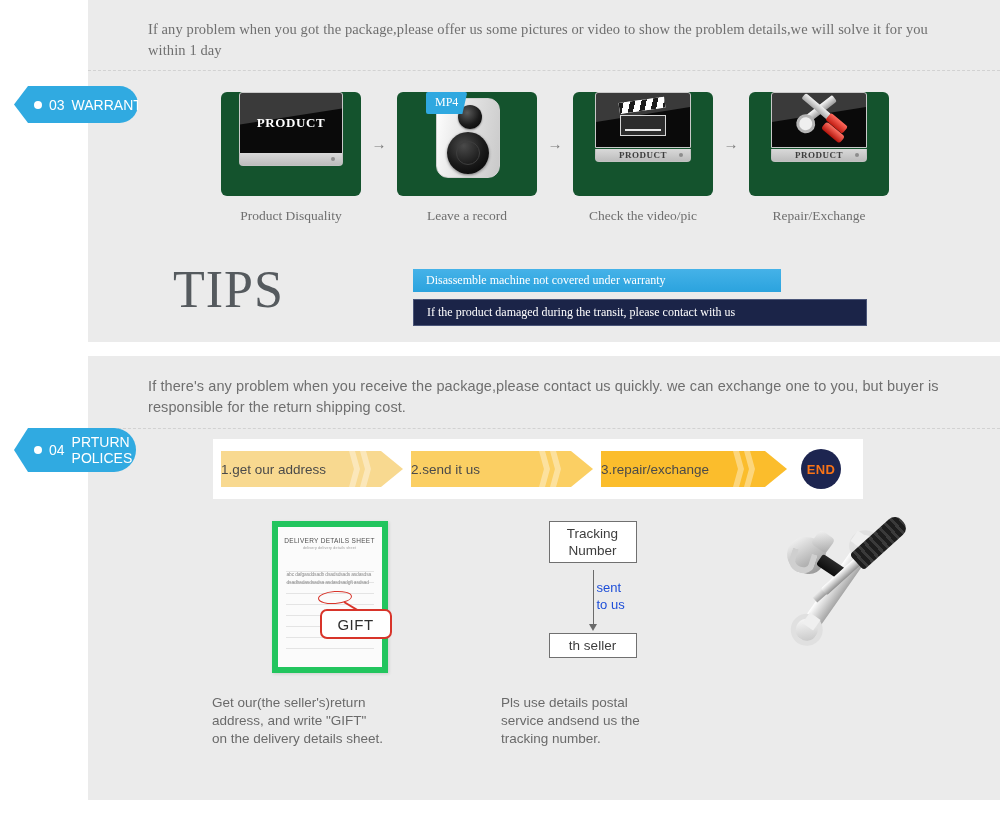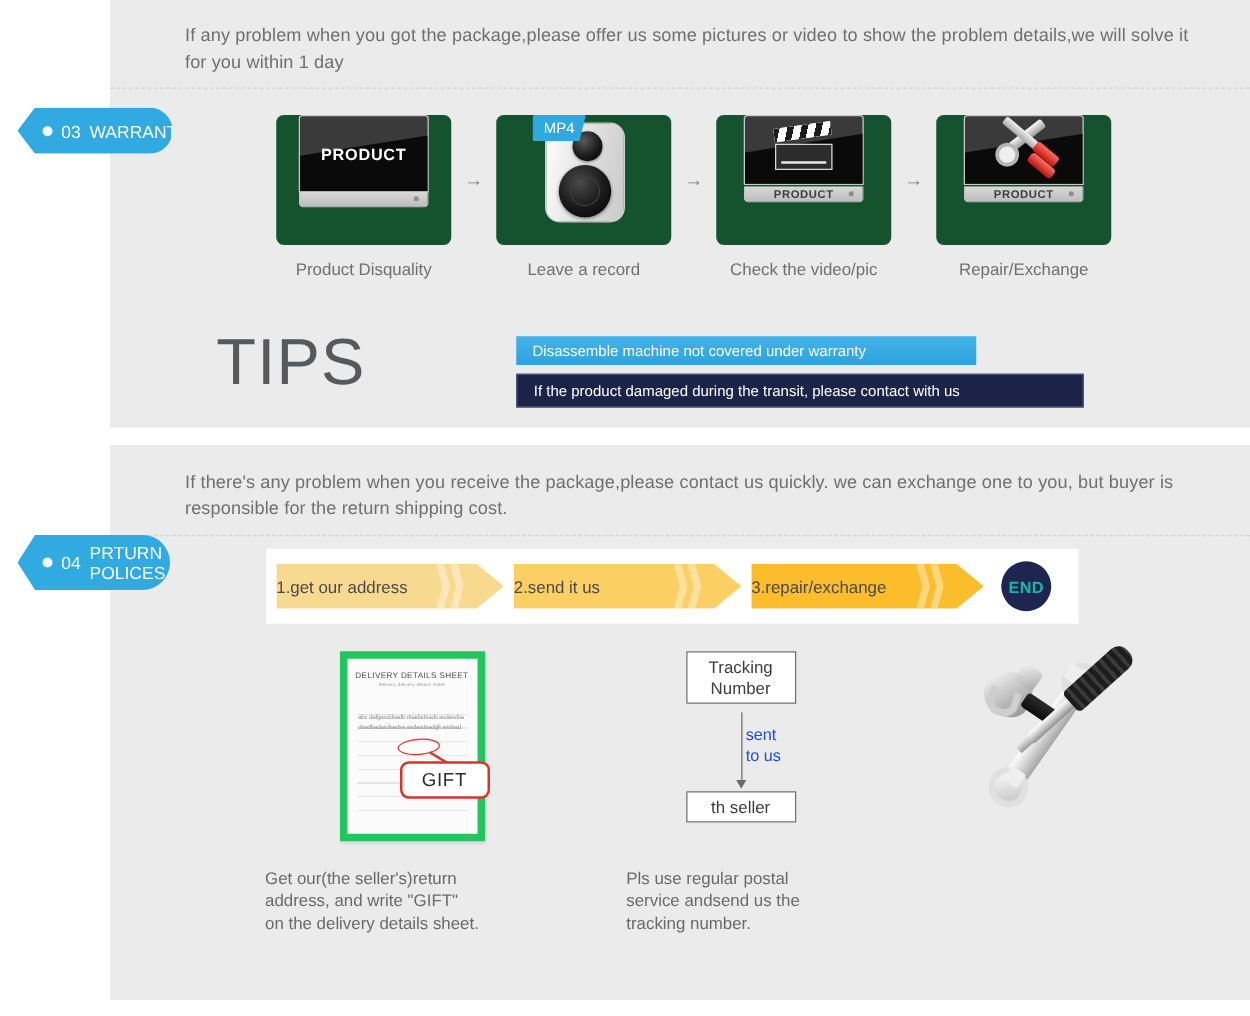--- a/index.html
+++ b/index.html
@@ -12,21 +12,21 @@
   }
   .page { position: relative; width: 1000px; height: 813px; background: #fff; }
 
   
   .panel {
     position: absolute;
     left: 88px;
     width: 912px;
     background: #ebebeb;
   }
-  #panel-warranty { top: 0px; height: 342px; }
+  #panel-warranty { top: 0px; height: 342px; font-family: Liberation Serif, serif; }
   #panel-returns  { top: 356px; height: 444px; }
 
   .intro-text {
     position: absolute;
     font-size: 14.5px;
     color: #6f6f6f;
     line-height: 21px;
     letter-spacing: .1px;
   }
   #warranty-intro { left: 60px; top: 19px; width: 810px; }
@@ -264,21 +264,21 @@
     -webkit-clip-path: polygon(0 0, 55% 0, 100% 50%, 55% 100%, 0 100%, 45% 50%);
     clip-path: polygon(0 0, 55% 0, 100% 50%, 55% 100%, 0 100%, 45% 50%);
   }
   #chev-1 { width: 182px; background: #f8d990; }
   #chev-2 { width: 182px; background: #fbcf63; }
   #chev-3 { width: 186px; background: #fbbd2c; }
   .end-circle {
     margin-left: 14px;
     width: 40px; height: 40px; border-radius: 50%;
     background: #1d2550;
-    color: #14b8a6; font-size: 13px; font-weight: bold;
+    color: #f97316; font-size: 13px; font-weight: bold;
     display: flex; align-items: center; justify-content: center;
     letter-spacing: .3px;
   }
 
   
   #returns-cols {
     position: absolute; left: 110px; top: 165px;
     width: 790px; height: 240px;
     display: flex;
   }
@@ -609,21 +609,21 @@
           <div class="flow">
             <div class="flowbox">Tracking
 Number</div>
             <div class="arrow-line"></div>
             <div class="arrow-head"></div>
             <div class="arrow-label">sent
 to us</div>
             <div class="flowbox second">th seller</div>
           </div>
         </div>
-        <div class="cap" id="cap-2">Pls use regular postal
+        <div class="cap" id="cap-2">Pls use details postal
 service andsend us the
  tracking number.</div>
       </div>
 
       <div class="rcol">
         <div class="figure">
           <div class="bigtools">
             <span class="wrench2"></span>
             <span class="wnotch"></span>
             <span class="wnotch2"></span>

